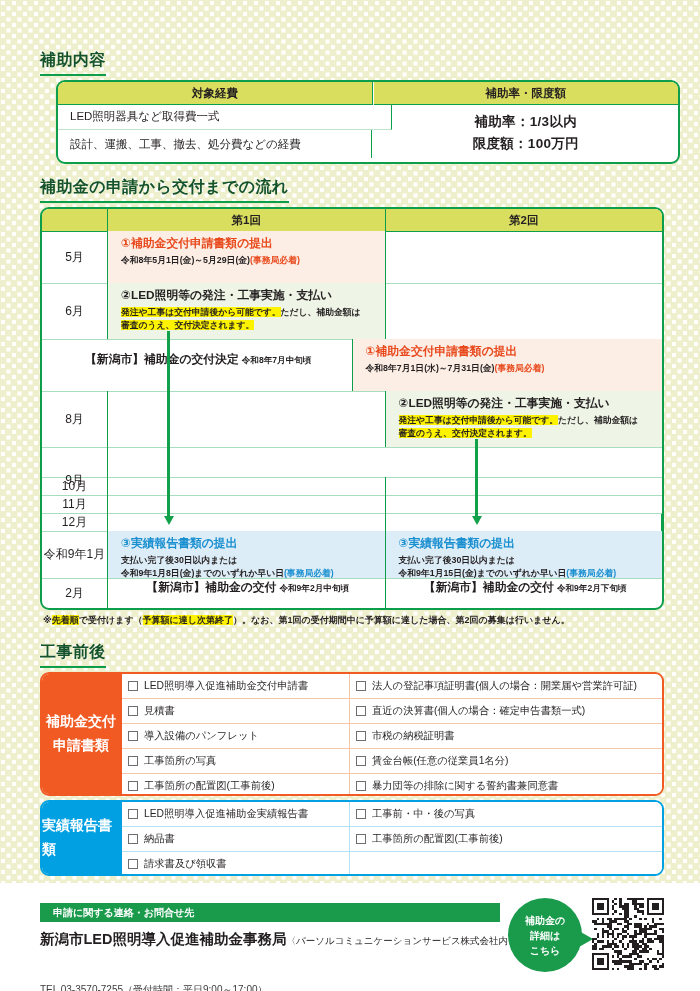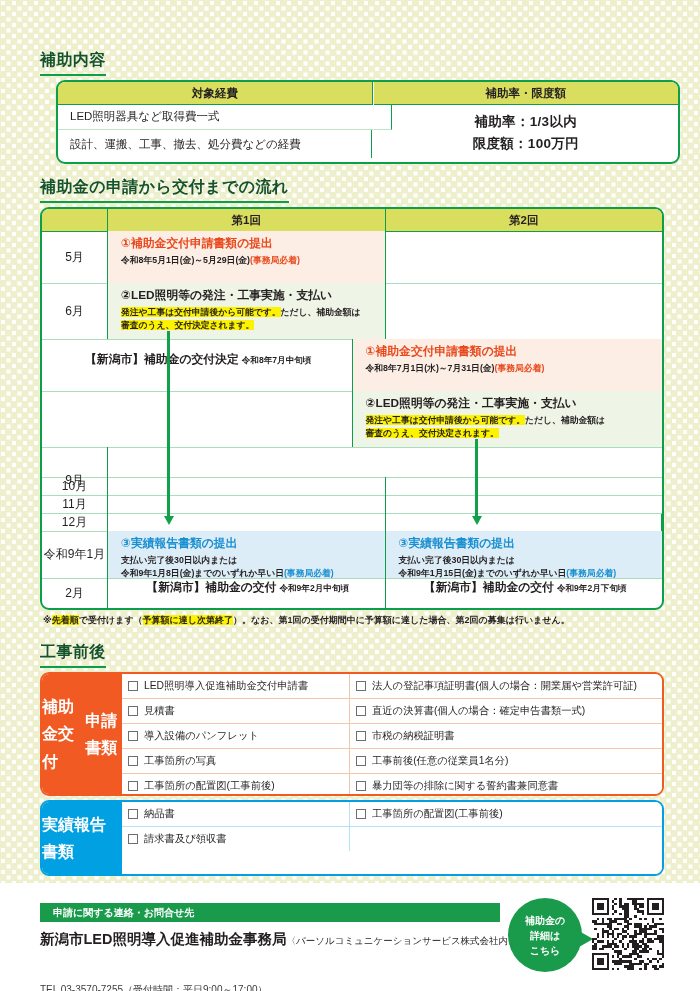--- a/index.html
+++ b/index.html
@@ -70,22 +70,22 @@
   .plain{font-size:11.8px;font-weight:bold;text-align:center;}
   .plain .small{font-size:8.6px;font-weight:bold;margin-left:3px;}
   .arrow{position:absolute;width:3px;background:#12a14b;}
   .arrow:after{content:"";position:absolute;left:-3.5px;bottom:-8px;
     border-left:5px solid transparent;border-right:5px solid transparent;border-top:9px solid #12a14b;}
 
   .note{position:absolute;left:43px;top:614px;font-size:9px;font-weight:bold;white-space:nowrap;}
 
   
   .doc{position:absolute;border-radius:9px;overflow:hidden;display:flex;}
-  .doc .tag{flex:0 0 78px;display:flex;flex-direction:row;align-items:center;justify-content:center;
-            color:#fff;font-size:16px;font-weight:bold;line-height:1.7;}
+  .doc .tag{flex:0 0 78px;display:flex;flex-direction:column;align-items:center;justify-content:center;
+            color:#fff;font-size:14px;font-weight:bold;line-height:1.7;}
   .doc .grid{flex:1 1 0;background:#fff;}
   .doc .r{display:flex;}
   .doc .cell{flex:1 1 0;min-width:0;display:flex;align-items:center;
              font-size:10.3px;padding:0 6px;box-sizing:border-box;white-space:nowrap;}
   .doc .cell.l{flex:0 0 228px;}
   .cbx{display:inline-block;width:8px;height:8px;border:1px solid #6d6e71;margin-right:6px;flex:0 0 8px;}
   #d1{left:40px;top:672px;width:620px;height:120px;border:2px solid #f15a22;}
   #d1 .tag{background:#f15a22;}
   #d1 .r{height:24px;}
   #d1 .r+.r{border-top:1px solid #f6c6ab;}
@@ -164,20 +164,21 @@
       <div class="s-c first" style="display:flex;align-items:center;justify-content:center;">
         <div class="plain"><span>【新潟市】補助金の交付決定</span><span class="small">令和8年7月中旬頃</span></div>
       </div>
       <div class="s-c tint-peach">
         <div class="ttl red">①補助金交付申請書類の提出</div>
         <div class="sub"><span>令和8年7月1日(水)～7月31日(金)</span><span class="bold-red">(事務局必着)</span></div>
       </div>
     </div>
 
     <div class="s-row rb" style="top:182px;height:56px;">
+      <div class="s-m">8月</div>
       <div class="s-c first"></div>
       <div class="s-c tint-green">
         <div class="ttl">②LED照明等の発注・工事実施・支払い</div>
         <div class="sub"><span class="mark">発注や工事は交付申請後から可能です。</span><span>ただし、補助金額は</span><br><span class="mark">審査のうえ、交付決定されます。</span></div>
       </div>
     </div>
 
     <div class="s-row rb" style="top:238px;height:30px;flex-direction:column;">
       <div class="s-m">9月</div>
       <div class="s-c first"></div>
@@ -268,41 +269,51 @@
             <span>市税の納税証明書</span>
           </div>
       </div>
       <div class="r">
         <div class="cell l">
             <span class="cbx"></span>
             <span>工事箇所の写真</span>
           </div>
         <div class="cell">
             <span class="cbx"></span>
-            <span>工事前後(任意の従業員1名分)</span>
+            <span>賃金台帳(任意の従業員1名分)</span>
           </div>
       </div>
       <div class="r">
         <div class="cell l">
             <span class="cbx"></span>
             <span>工事箇所の配置図(工事前後)</span>
           </div>
         <div class="cell">
             <span class="cbx"></span>
             <span>暴力団等の排除に関する誓約書兼同意書</span>
           </div>
       </div>
     </div>
   </div>
 
   <div class="doc" id="d2">
     <div class="tag">
       <span>実績報告書類</span>
     </div>
     <div class="grid">
+      <div class="r">
+        <div class="cell l">
+            <span class="cbx"></span>
+            <span>LED照明導入促進補助金実績報告書</span>
+          </div>
+        <div class="cell">
+            <span class="cbx"></span>
+            <span>工事前・中・後の写真</span>
+          </div>
+      </div>
       <div class="r">
         <div class="cell l">
             <span class="cbx"></span>
             <span>納品書</span>
           </div>
         <div class="cell">
             <span class="cbx"></span>
             <span>工事箇所の配置図(工事前後)</span>
           </div>
       </div>

